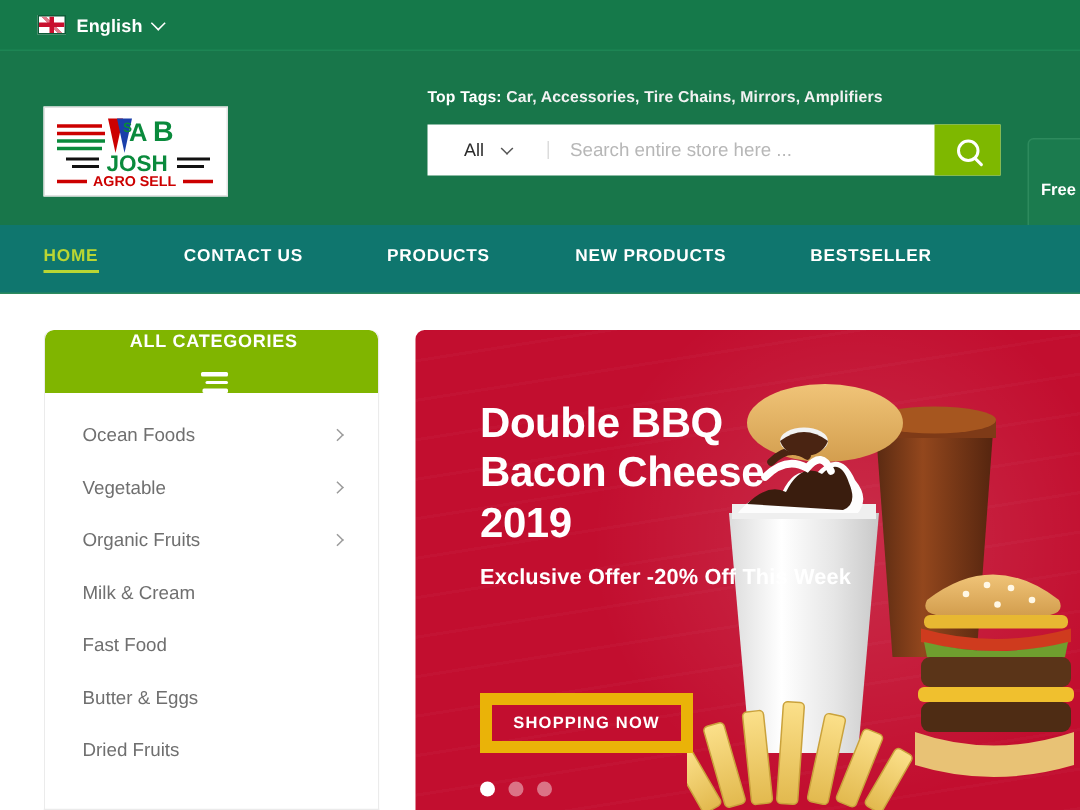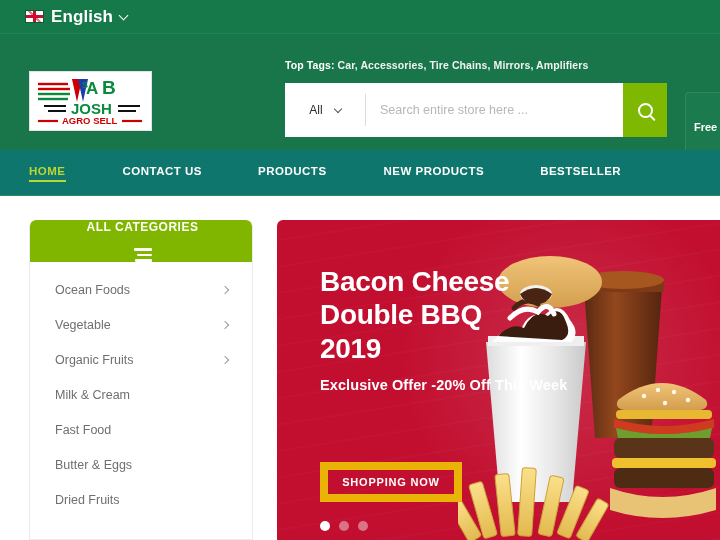--- a/index.html
+++ b/index.html
@@ -19,21 +19,21 @@
   }
   .lang { display:flex; align-items:center; gap:7px; margin-left:25px; cursor:pointer; }
   .flag {
     width:19px; height:13px; background:#fff; position:relative;
     border:1px solid #0d5c38; flex:none; overflow:hidden;
   }
   .flag::before { content:""; position:absolute; left:7px; top:0; width:3px; height:100%; background:#c8102e; }
   .flag::after  { content:""; position:absolute; top:4px; left:0; width:100%; height:3px; background:#c8102e; }
   .flag i { position:absolute; inset:0; background:
       linear-gradient(45deg, transparent 44%, #c8102e 44%, #c8102e 56%, transparent 56%); opacity:.55; }
-  .lang-label { color:#fff; font-size:17px; font-weight:700; letter-spacing:.1px; }
+  .lang-label { color:#fff; font-size:12px; font-weight:700; letter-spacing:.1px; }
   .chev-down {
     width:7px; height:7px; border-right:1.6px solid #fff; border-bottom:1.6px solid #fff;
     transform:rotate(45deg); margin-bottom:3px;
   }
 
   
   .header {
     position:absolute; left:0; top:34px; width:720px; height:116px;
     background:#18764a;
   }
@@ -44,21 +44,21 @@
   .logo svg { display:block; }
 
   .toptags {
     position:absolute; left:285px; top:25px;
     font-size:10.5px; color:#fff; letter-spacing:.1px; white-space:nowrap;
   }
   .toptags b { font-weight:700; }
   .toptags span { font-weight:700; color:#f2f2f2; }
 
   .searchbar {
-    position:absolute; left:285px; top:49px; width:382px; height:54px;
+    position:absolute; left:285px; top:49px; width:382px; height:34px;
     background:#fff; display:flex; align-items:stretch;
   }
   .sb-select {
     width:80px; display:flex; align-items:center; justify-content:center; gap:12px;
     font-size:12px; color:#2b2b2b; cursor:pointer; position:relative;
   }
   .sb-select .cd { width:6px; height:6px; border-right:1.5px solid #555; border-bottom:1.5px solid #555;
     transform:rotate(45deg); margin-bottom:3px; }
   .sb-divider { width:1px; background:#dcdcdc; margin:11px 0; }
   .sb-input {
@@ -338,22 +338,22 @@
         <rect x="40" y="224" width="14" height="62" rx="3" fill="url(#fry)" transform="rotate(-6 47 255)"></rect>
         <rect x="62" y="218" width="14" height="68" rx="3" fill="url(#fry)" transform="rotate(4 69 252)"></rect>
         <rect x="86" y="226" width="14" height="60" rx="3" fill="url(#fry)" transform="rotate(12 93 256)"></rect>
         <rect x="108" y="236" width="14" height="52" rx="3" fill="url(#fry)" transform="rotate(22 115 262)"></rect>
         <rect x="0" y="250" width="14" height="42" rx="3" fill="url(#fry)" transform="rotate(-30 7 271)"></rect>
         <rect x="128" y="248" width="13" height="44" rx="3" fill="url(#fry)" transform="rotate(30 134 270)"></rect>
       </g>
     </svg>
 
     <div class="b-title">
+      <div>Double BBQ</div>
       <div>Bacon Cheese</div>
-      <div>Double BBQ</div>
       <div>2019</div>
     </div>
     <div class="b-sub">Exclusive Offer -20% Off This Week</div>
     <div class="b-btn">SHOPPING NOW</div>
     <div class="dots">
       <span class="dot on"></span>
       <span class="dot"></span>
       <span class="dot"></span>
     </div>
   </div>

